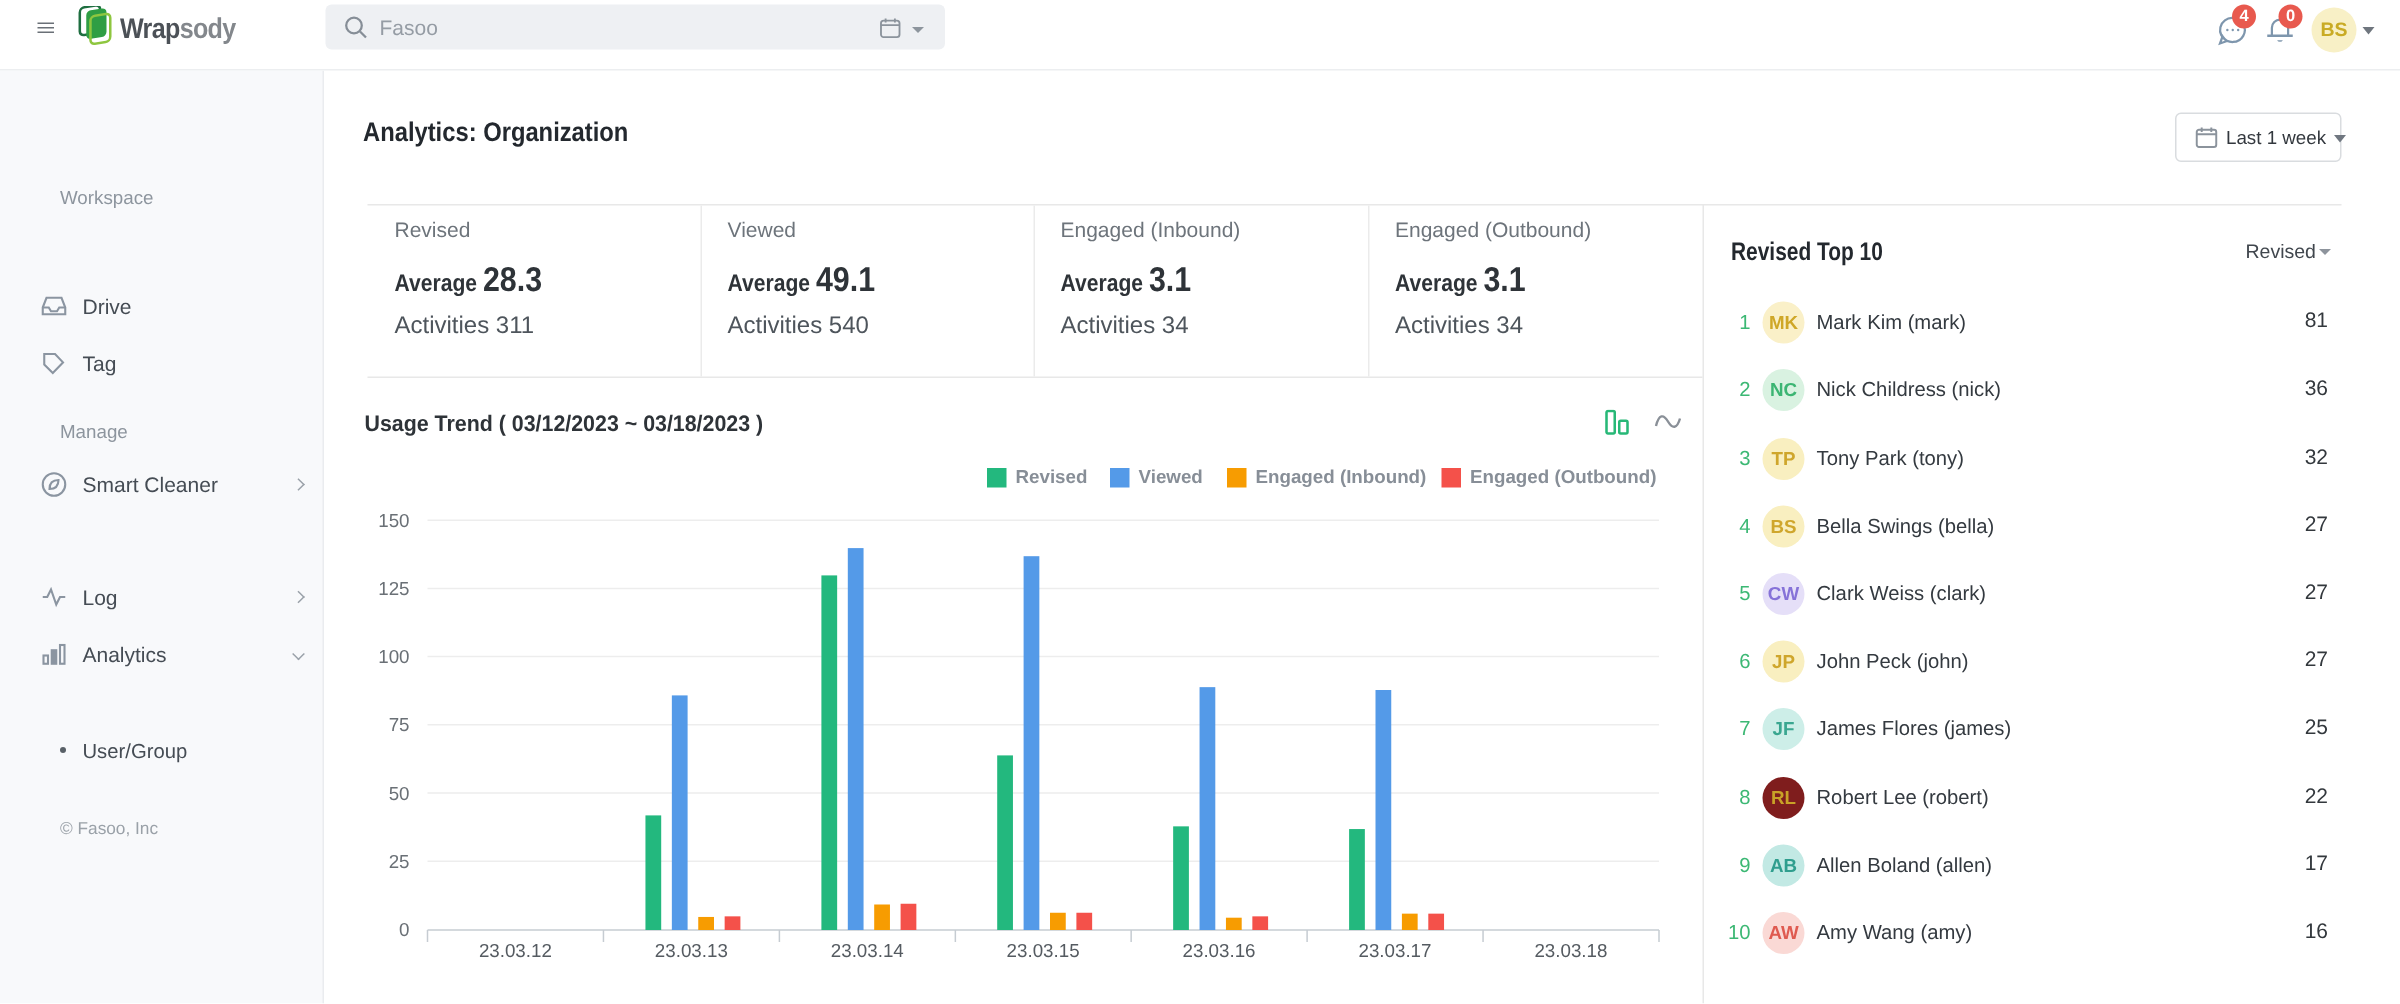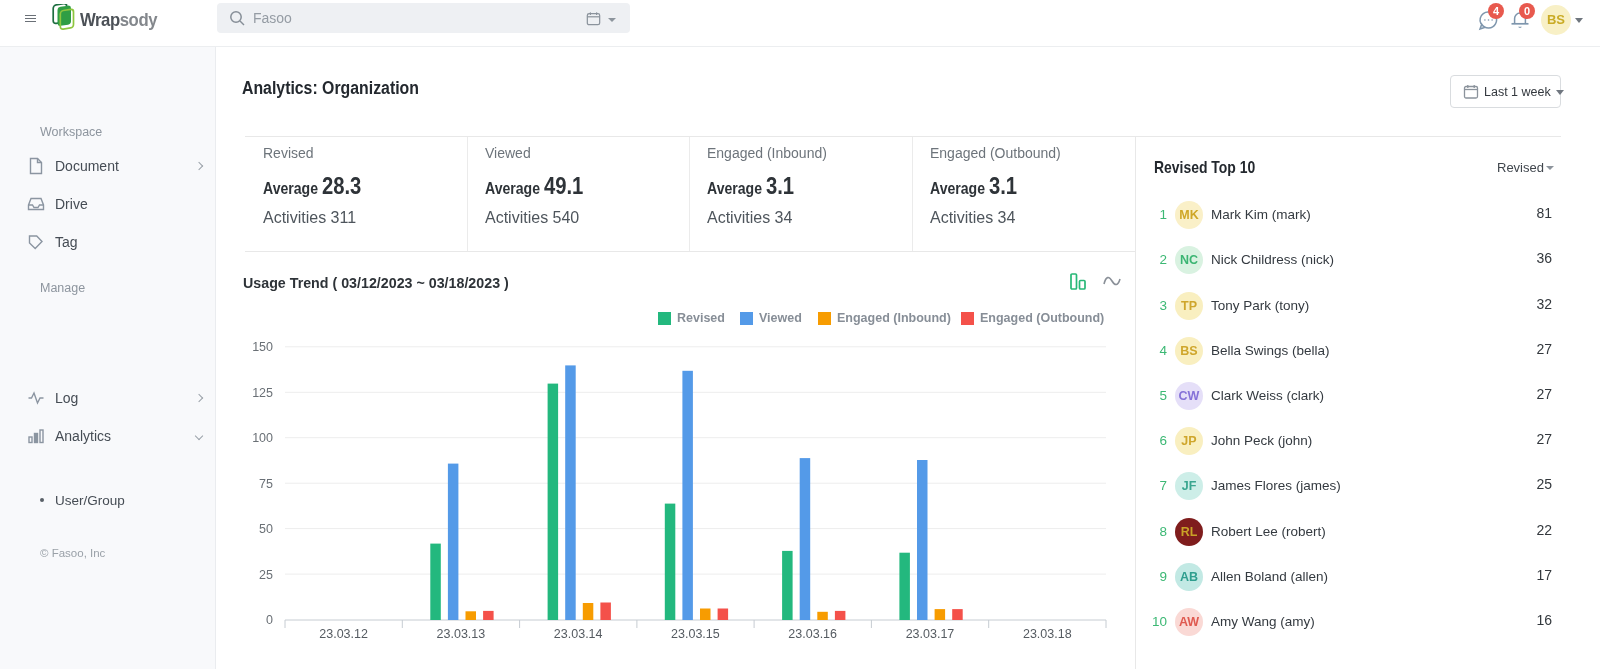--- a/index.html
+++ b/index.html
@@ -114,42 +114,42 @@
     <line x1="1.5" y1="13.8" x2="18.5" y2="13.8" stroke-width="1.7"></line>
     <path d="M8.1 16.8 a2 1.6 0 0 0 3.8 0 Z" fill="#7e96ad" stroke="none"></path>
   </svg>
   <div class="badge" style="left:1519px; top:3px;">0</div>
   <div id="avatar">BS</div>
   <div id="hdr-caret"></div>
 </div>
 
 <div id="sidebar">
   <div class="side-label" style="top:78px;">Workspace</div>
-  <div class="side-item" style="top:100px;">
-    <svg class="ic" viewBox="0 0 18 18" fill="none" stroke="#8b95a1" stroke-width="1.4">
-        <path d="M3.5 1.5 h7 l4 4 v11 h-11 Z"></path>
-        <path d="M10.5 1.5 v4 h4"></path>
-      </svg>
-    <span class="tx">Document</span>
-      <div class="chev r"></div>
-  </div>
   <div class="side-item" style="top:138px;">
     <svg class="ic" viewBox="0 0 18 18" fill="none" stroke="#8b95a1" stroke-width="1.4">
         <path d="M1.5 10 L4 3.5 h10 L16.5 10 v4.5 h-15 Z"></path>
         <path d="M1.5 10 h4 l1.5 2.5 h4 L12.5 10 h4"></path>
       </svg>
     <span class="tx">Drive</span>
   </div>
   <div class="side-item" style="top:176px;">
     <svg class="ic" viewBox="0 0 18 18" fill="none" stroke="#8b95a1" stroke-width="1.4">
         <path d="M2.5 3 h7.2 l5.3 5.6 -6.8 7 L2.5 10 Z"></path>
       </svg>
     <span class="tx">Tag</span>
   </div>
   <div class="side-label" style="top:234px;">Manage</div>
+  <div class="side-item" style="top:257px;">
+    <svg class="ic" viewBox="0 0 18 18" fill="none" stroke="#8b95a1" stroke-width="1.4">
+        <circle cx="9" cy="9" r="7.5"></circle>
+        <path d="M6 12 c0-4 2-6 6-6 c0 4-2 6-6 6 Z"></path>
+      </svg>
+    <span class="tx">Smart Cleaner</span>
+      <div class="chev r"></div>
+  </div>
   <div class="side-item" style="top:332px;text-align:right;">
     <svg class="ic" viewBox="0 0 18 18" fill="none" stroke="#8b95a1" stroke-width="1.4">
         <path d="M1.5 9 h3 L7 4 l3.5 10 L13 9 h3.5"></path>
       </svg>
     <span class="tx">Log</span>
       <div class="chev r"></div>
   </div>
   <div class="side-item" style="top:370px;">
     <svg class="ic" viewBox="0 0 18 18" fill="none" stroke="#8b95a1" stroke-width="1.4">
         <rect x="2" y="10" width="3" height="5.5"></rect>

